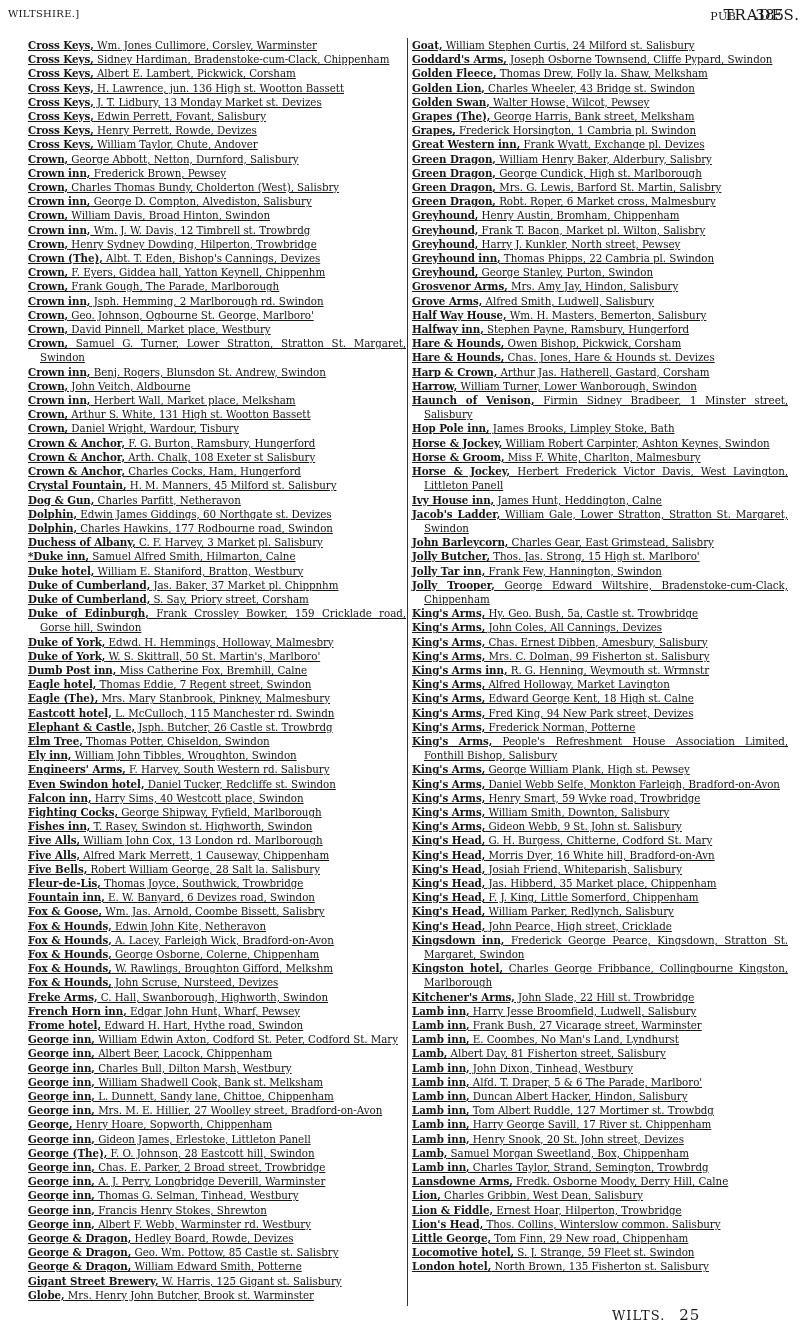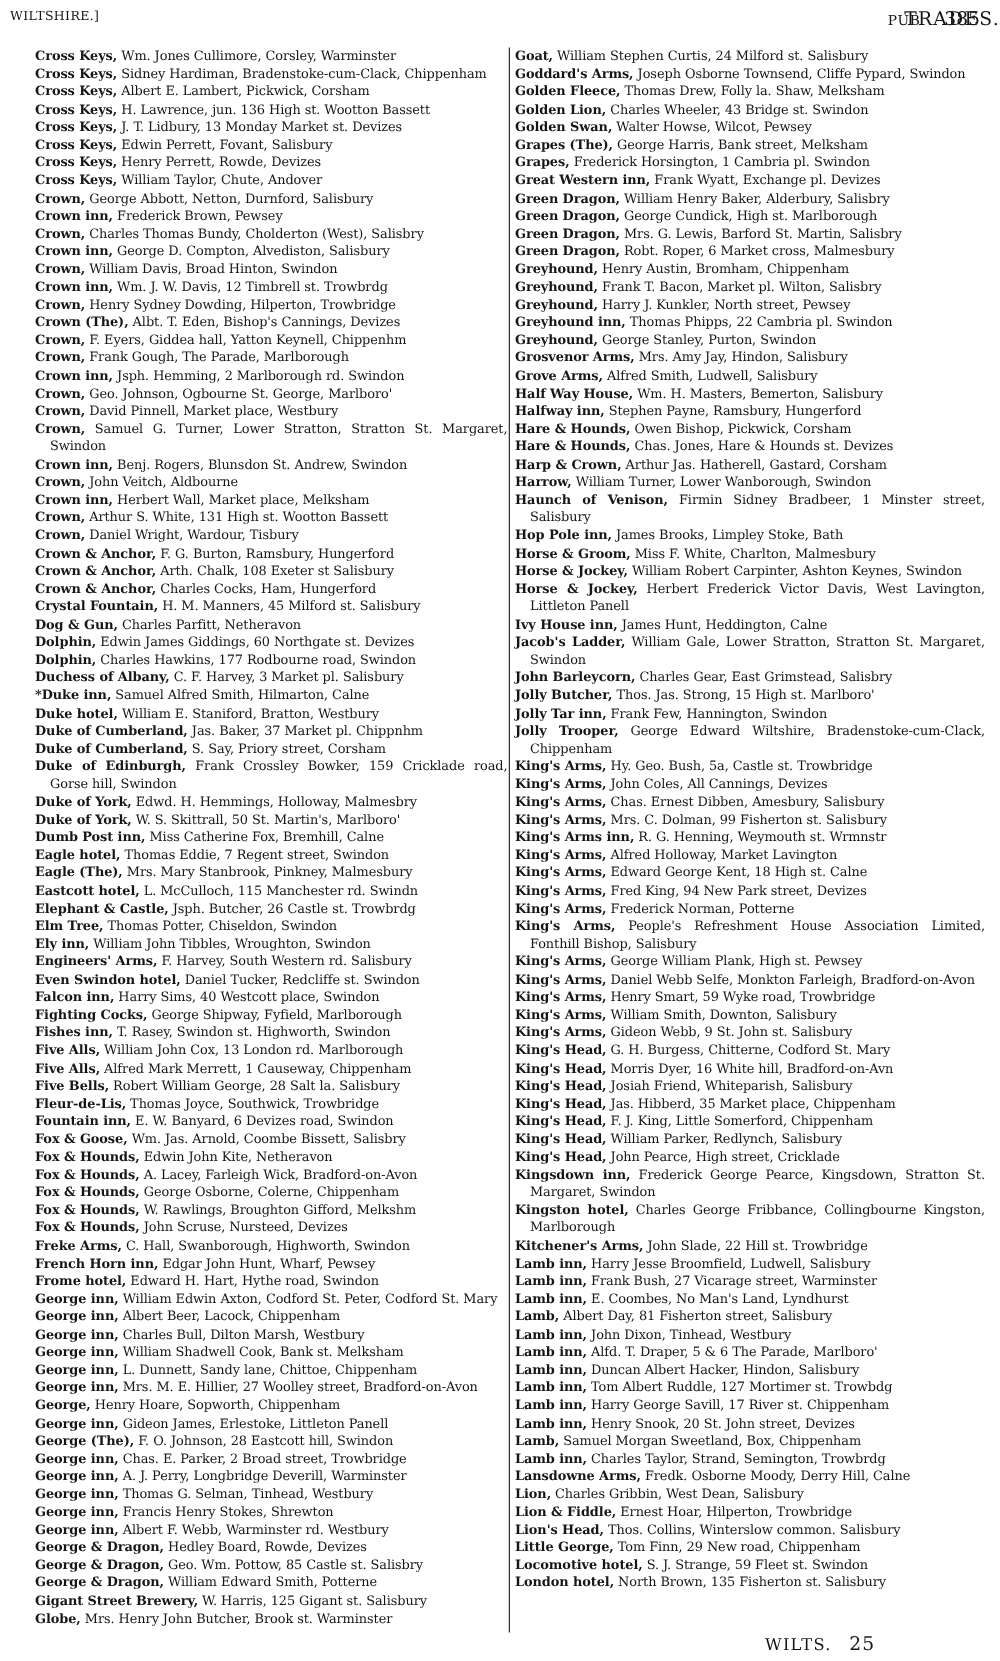--- a/index.html
+++ b/index.html
@@ -19,20 +19,21 @@
     font-size: 15px; letter-spacing: 1px;
   }
   .hdr-right {
     position: absolute; right: 16px; top: 6px; font-size: 15px;
   }
   .hdr-right .sec { font-size: 11px; margin-right: 19px; letter-spacing: 0.5px; }
   .col {
     position: absolute; top: 38px;
     font-size: 10.3px; line-height: 14.2px;
     letter-spacing: -0.05px;
+    text-decoration: underline;
   }
   .col.left { left: 28px; width: 378px; }
   .col.right { left: 412px; width: 376px; }
   .divider {
     position: absolute; left: 407px; top: 38px; width: 1px; height: 1268px; background: #333;
   }
   .entry {
     padding-left: 12px; text-indent: -12px; text-align: justify;
     white-space: normal;
   }
@@ -164,22 +165,22 @@
     <div class="entry"><span class="name">Grosvenor Arms,</span><span> Mrs. Amy Jay, Hindon, Salisbury</span></div>
     <div class="entry"><span class="name">Grove Arms,</span><span> Alfred Smith, Ludwell, Salisbury</span></div>
     <div class="entry"><span class="name">Half Way House,</span><span> Wm. H. Masters, Bemerton, Salisbury</span></div>
     <div class="entry"><span class="name">Halfway inn,</span><span> Stephen Payne, Ramsbury, Hungerford</span></div>
     <div class="entry"><span class="name">Hare &amp; Hounds,</span><span> Owen Bishop, Pickwick, Corsham</span></div>
     <div class="entry"><span class="name">Hare &amp; Hounds,</span><span> Chas. Jones, Hare &amp; Hounds st. Devizes</span></div>
     <div class="entry"><span class="name">Harp &amp; Crown,</span><span> Arthur Jas. Hatherell, Gastard, Corsham</span></div>
     <div class="entry"><span class="name">Harrow,</span><span> William Turner, Lower Wanborough, Swindon</span></div>
     <div class="entry"><span class="name">Haunch of Venison,</span><span> Firmin Sidney Bradbeer, 1 Minster street, Salisbury</span></div>
     <div class="entry"><span class="name">Hop Pole inn,</span><span> James Brooks, Limpley Stoke, Bath</span></div>
+    <div class="entry"><span class="name">Horse &amp; Jockey,</span><span> William Robert Carpinter, Ashton Keynes, Swindon</span></div>
     <div class="entry"><span class="name">Horse &amp; Groom,</span><span> Miss F. White, Charlton, Malmesbury</span></div>
-    <div class="entry"><span class="name">Horse &amp; Jockey,</span><span> William Robert Carpinter, Ashton Keynes, Swindon</span></div>
     <div class="entry"><span class="name">Horse &amp; Jockey,</span><span> Herbert Frederick Victor Davis, West Lavington, Littleton Panell</span></div>
     <div class="entry"><span class="name">Ivy House inn,</span><span> James Hunt, Heddington, Calne</span></div>
     <div class="entry"><span class="name">Jacob's Ladder,</span><span> William Gale, Lower Stratton, Stratton St. Margaret, Swindon</span></div>
     <div class="entry"><span class="name">John Barleycorn,</span><span> Charles Gear, East Grimstead, Salisbry</span></div>
     <div class="entry"><span class="name">Jolly Butcher,</span><span> Thos. Jas. Strong, 15 High st. Marlboro'</span></div>
     <div class="entry"><span class="name">Jolly Tar inn,</span><span> Frank Few, Hannington, Swindon</span></div>
     <div class="entry"><span class="name">Jolly Trooper,</span><span> George Edward Wiltshire, Bradenstoke-cum-Clack, Chippenham</span></div>
     <div class="entry"><span class="name">King's Arms,</span><span> Hy. Geo. Bush, 5a, Castle st. Trowbridge</span></div>
     <div class="entry"><span class="name">King's Arms,</span><span> John Coles, All Cannings, Devizes</span></div>
     <div class="entry"><span class="name">King's Arms,</span><span> Chas. Ernest Dibben, Amesbury, Salisbury</span></div>

